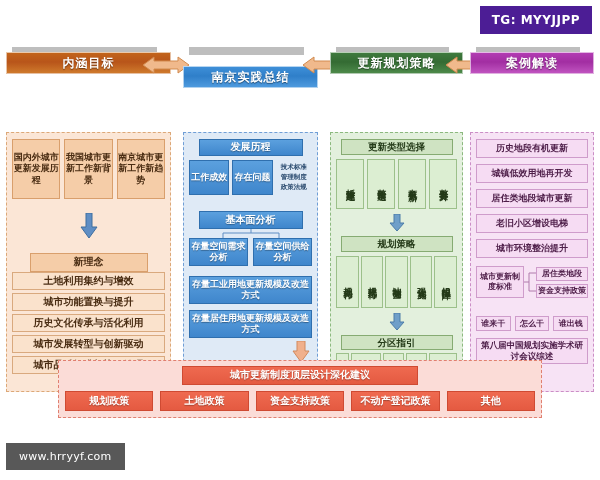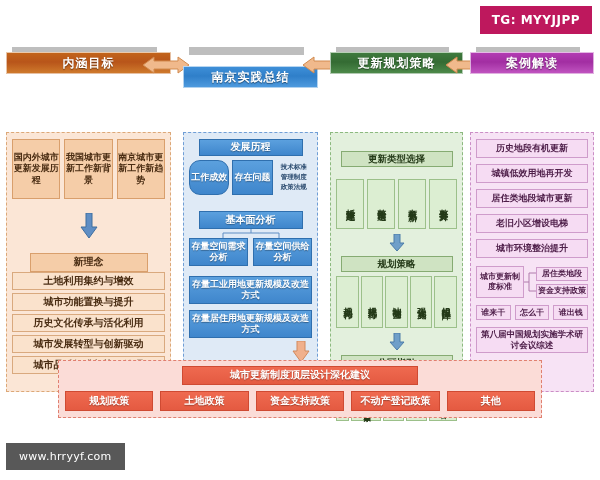--- a/index.html
+++ b/index.html
@@ -7,21 +7,21 @@
     width:600px;height:480px;
     background:#ffffff;
     font-family:"DejaVu Sans","Liberation Sans",sans-serif;
     position:relative;overflow:hidden;
   }
   .stage{position:absolute;left:0;top:0;width:600px;height:480px;}
 
   
   .tg-badge{
     position:absolute;right:8px;top:6px;
-    background:#be185d;color:#fff;
+    background:#4c1d95;color:#fff;
     font-size:12px;font-weight:bold;letter-spacing:.5px;
     padding:7px 12px;
   }
   .site-badge{
     position:absolute;left:6px;bottom:10px;
     background:#585858;color:#fff;
     font-size:11px;padding:7px 13px;letter-spacing:.3px;
   }
 
   
@@ -145,21 +145,21 @@
   <div class="col" style="left:183px;width:135px;">
     <div class="hdr-wrap">
       <div class="hdr-shadow"></div>
       <div class="hdr blue">南京实践总结</div>
     </div>
     <div class="panel blue" style="height:260px;">
 
       <div class="bx b" style="height:17px;width:104px;margin:0 auto;font-size:10px;">发展历程</div>
 
       <div class="row" style="gap:3px;height:35px;margin-top:4px;align-items:stretch;">
-        <div class="bx b" style="flex:1.05;border-radius:11px;">工作成效</div>
+        <div class="bx b" style="flex:1.05;">工作成效</div>
         <div class="bx b" style="flex:1.05;">存在问题</div>
         <div class="stack" style="flex:1;justify-content:center;gap:1px;">
           <div style="font-size:6.5px;color:#2a4a6e;font-weight:bold;text-align:center;">技术标准</div>
           <div style="font-size:6.5px;color:#2a4a6e;font-weight:bold;text-align:center;">管理制度</div>
           <div style="font-size:6.5px;color:#2a4a6e;font-weight:bold;text-align:center;">政策法规</div>
         </div>
       </div>
 
       <div class="bx b" style="height:18px;width:104px;margin:16px auto 0 auto;font-size:10px;">基本面分析</div>
 
@@ -183,21 +183,21 @@
     </svg>
   </div>
 
   <div class="col" style="left:330px;width:133px;">
     <div class="hdr-wrap">
       <div class="hdr-shadow"></div>
       <div class="hdr green">更新规划策略</div>
     </div>
     <div class="panel green" style="height:260px;">
 
-      <div class="bx g" style="height:16px;width:112px;margin:12px auto;font-size:9.5px;">更新类型选择</div>
+      <div class="bx g" style="height:16px;width:112px;margin:0 auto;font-size:9.5px;">更新类型选择</div>
 
       <div class="row" style="gap:3px;height:50px;margin-top:4px;">
         <div class="bx g2" style="flex:1;">
             <span class="vtext">拆除重建</span>
           </div>
         <div class="bx g2" style="flex:1;">
             <span class="vtext">整治改造</span>
           </div>
         <div class="bx g2" style="flex:1;">
             <span class="vtext">有机更新</span>
@@ -286,21 +286,21 @@
         <div class="bx p" style="width:48px;height:32px;font-size:8px;">城市更新制度标准</div>
         <svg width="12" height="34" viewBox="0 0 12 34">
           <path d="M0 17 L5 17 M5 8 L5 26 M5 8 L12 8 M5 26 L12 26" stroke="#b07aac" stroke-width="1" fill="none"></path>
         </svg>
         <div class="stack" style="flex:1;gap:3px;">
           <div class="bx p" style="height:14px;font-size:8px;">居住类地段</div>
           <div class="bx p" style="height:14px;font-size:8px;">资金支持政策</div>
         </div>
       </div>
 
-      <div class="row" style="gap:4px;height:15px;margin-top:6px;">
+      <div class="row" style="gap:4px;height:15px;margin-top:17px;">
         <div class="bx p" style="flex:1;font-size:8px;">谁来干</div>
         <div class="bx p" style="flex:1;font-size:8px;">怎么干</div>
         <div class="bx p" style="flex:1;font-size:8px;">谁出钱</div>
       </div>
 
       <div class="bx p" style="height:26px;margin-top:7px;font-size:8.5px;">第八届中国规划实施学术研讨会议综述</div>
     </div>
   </div>
 
   <div class="down-arrow" style="left:292px;top:341px;">

